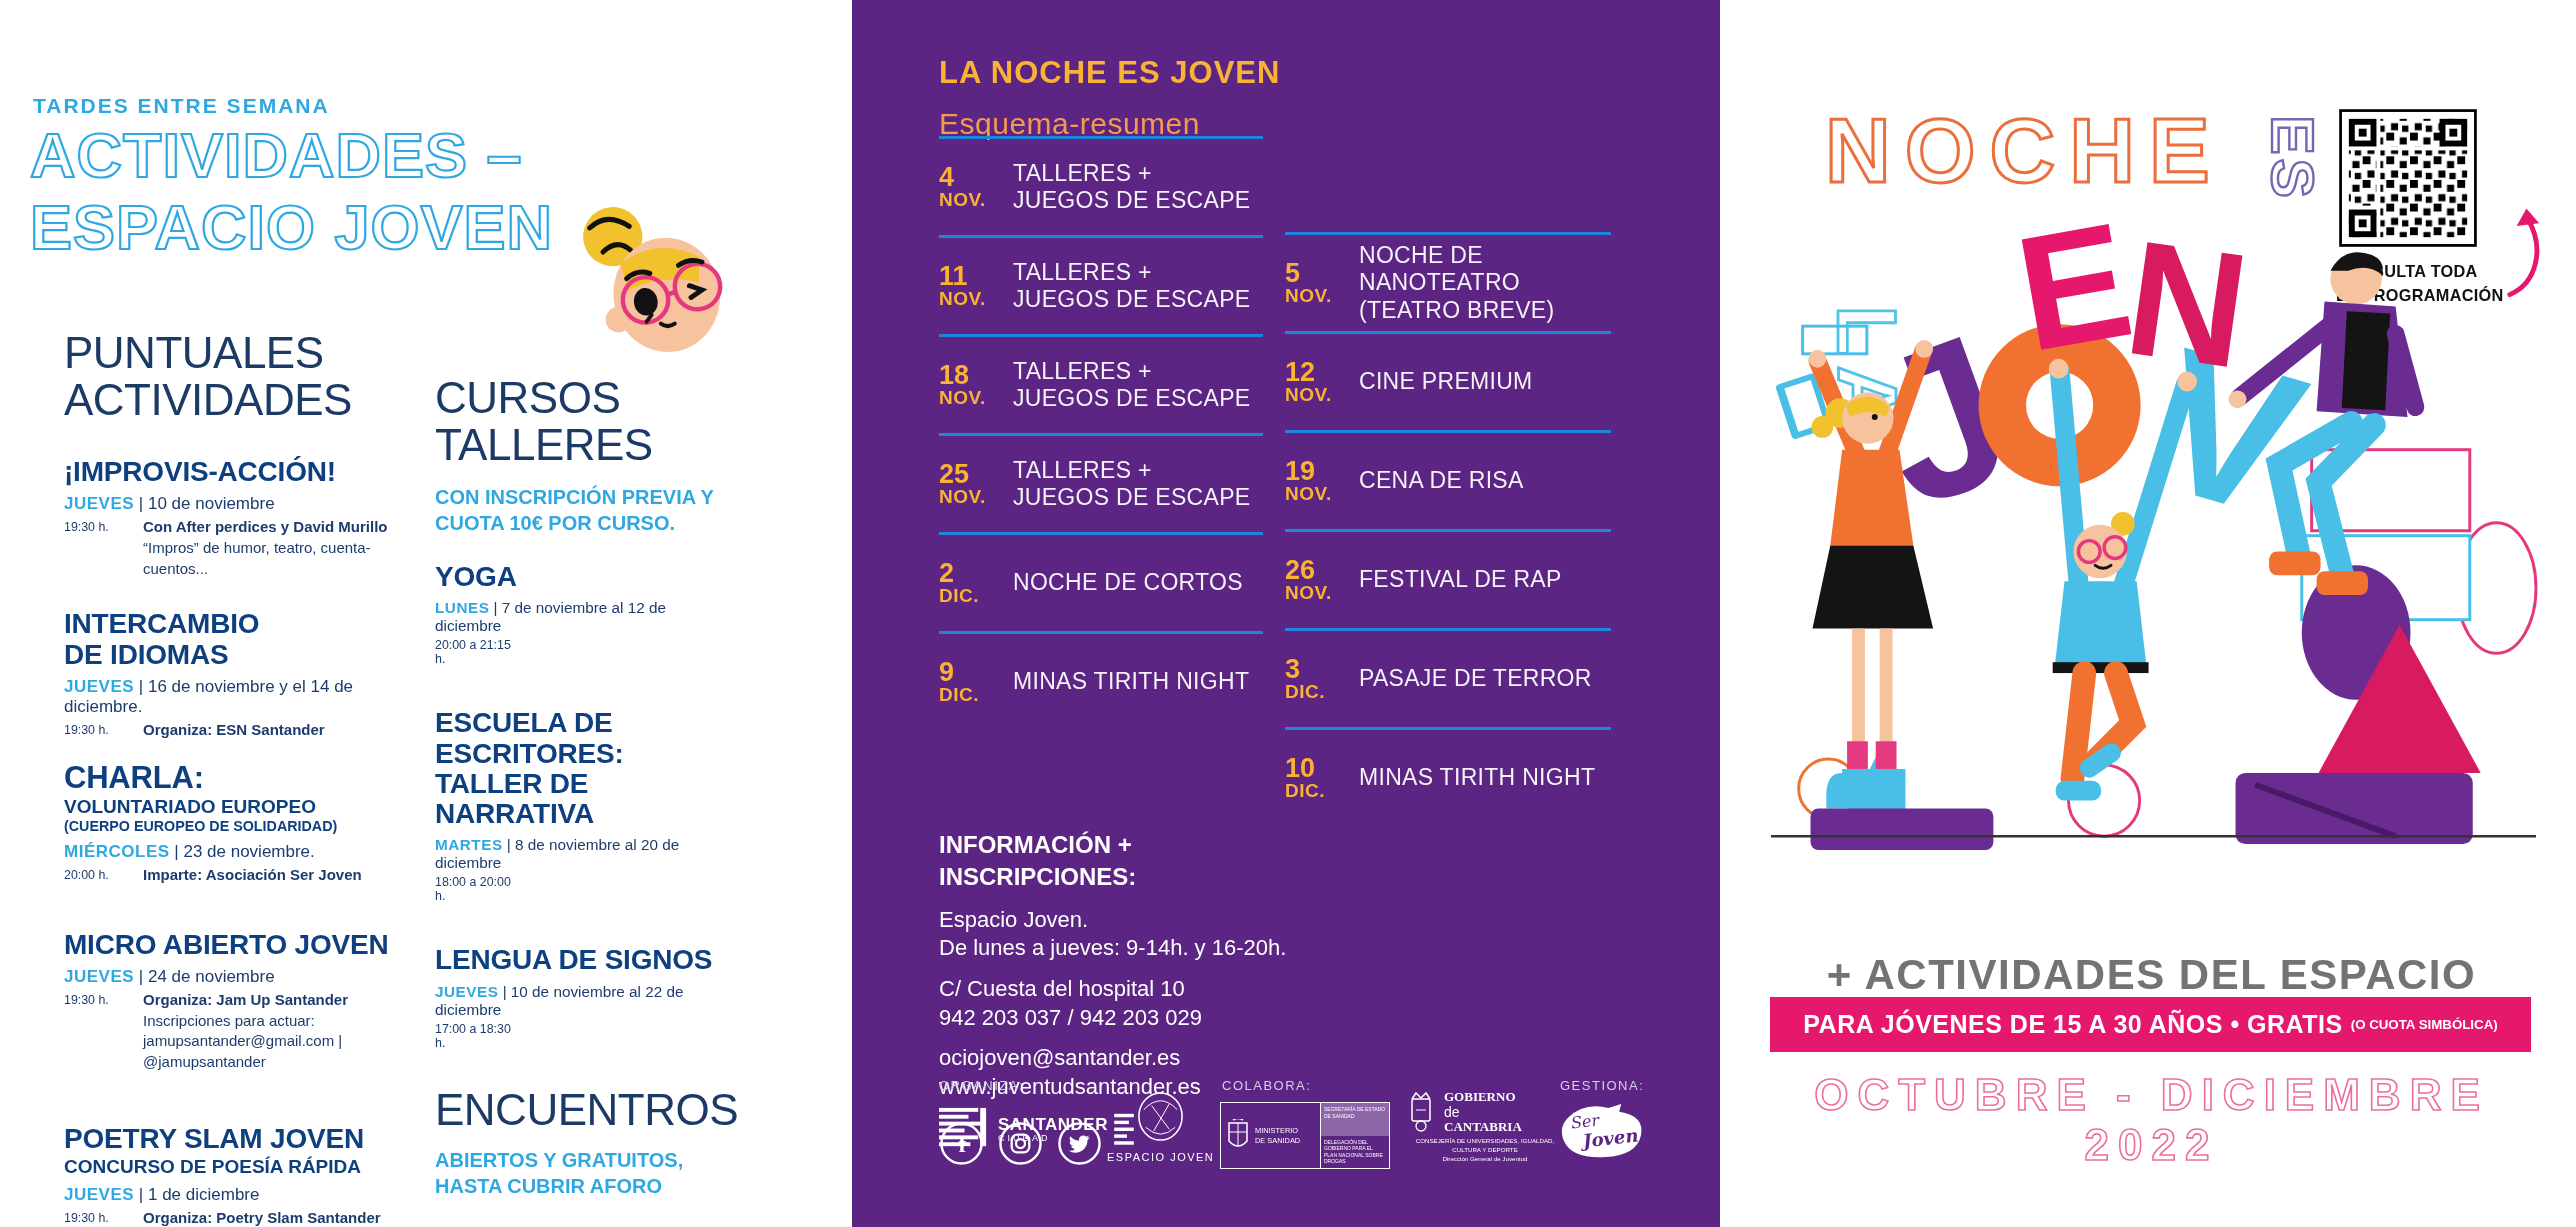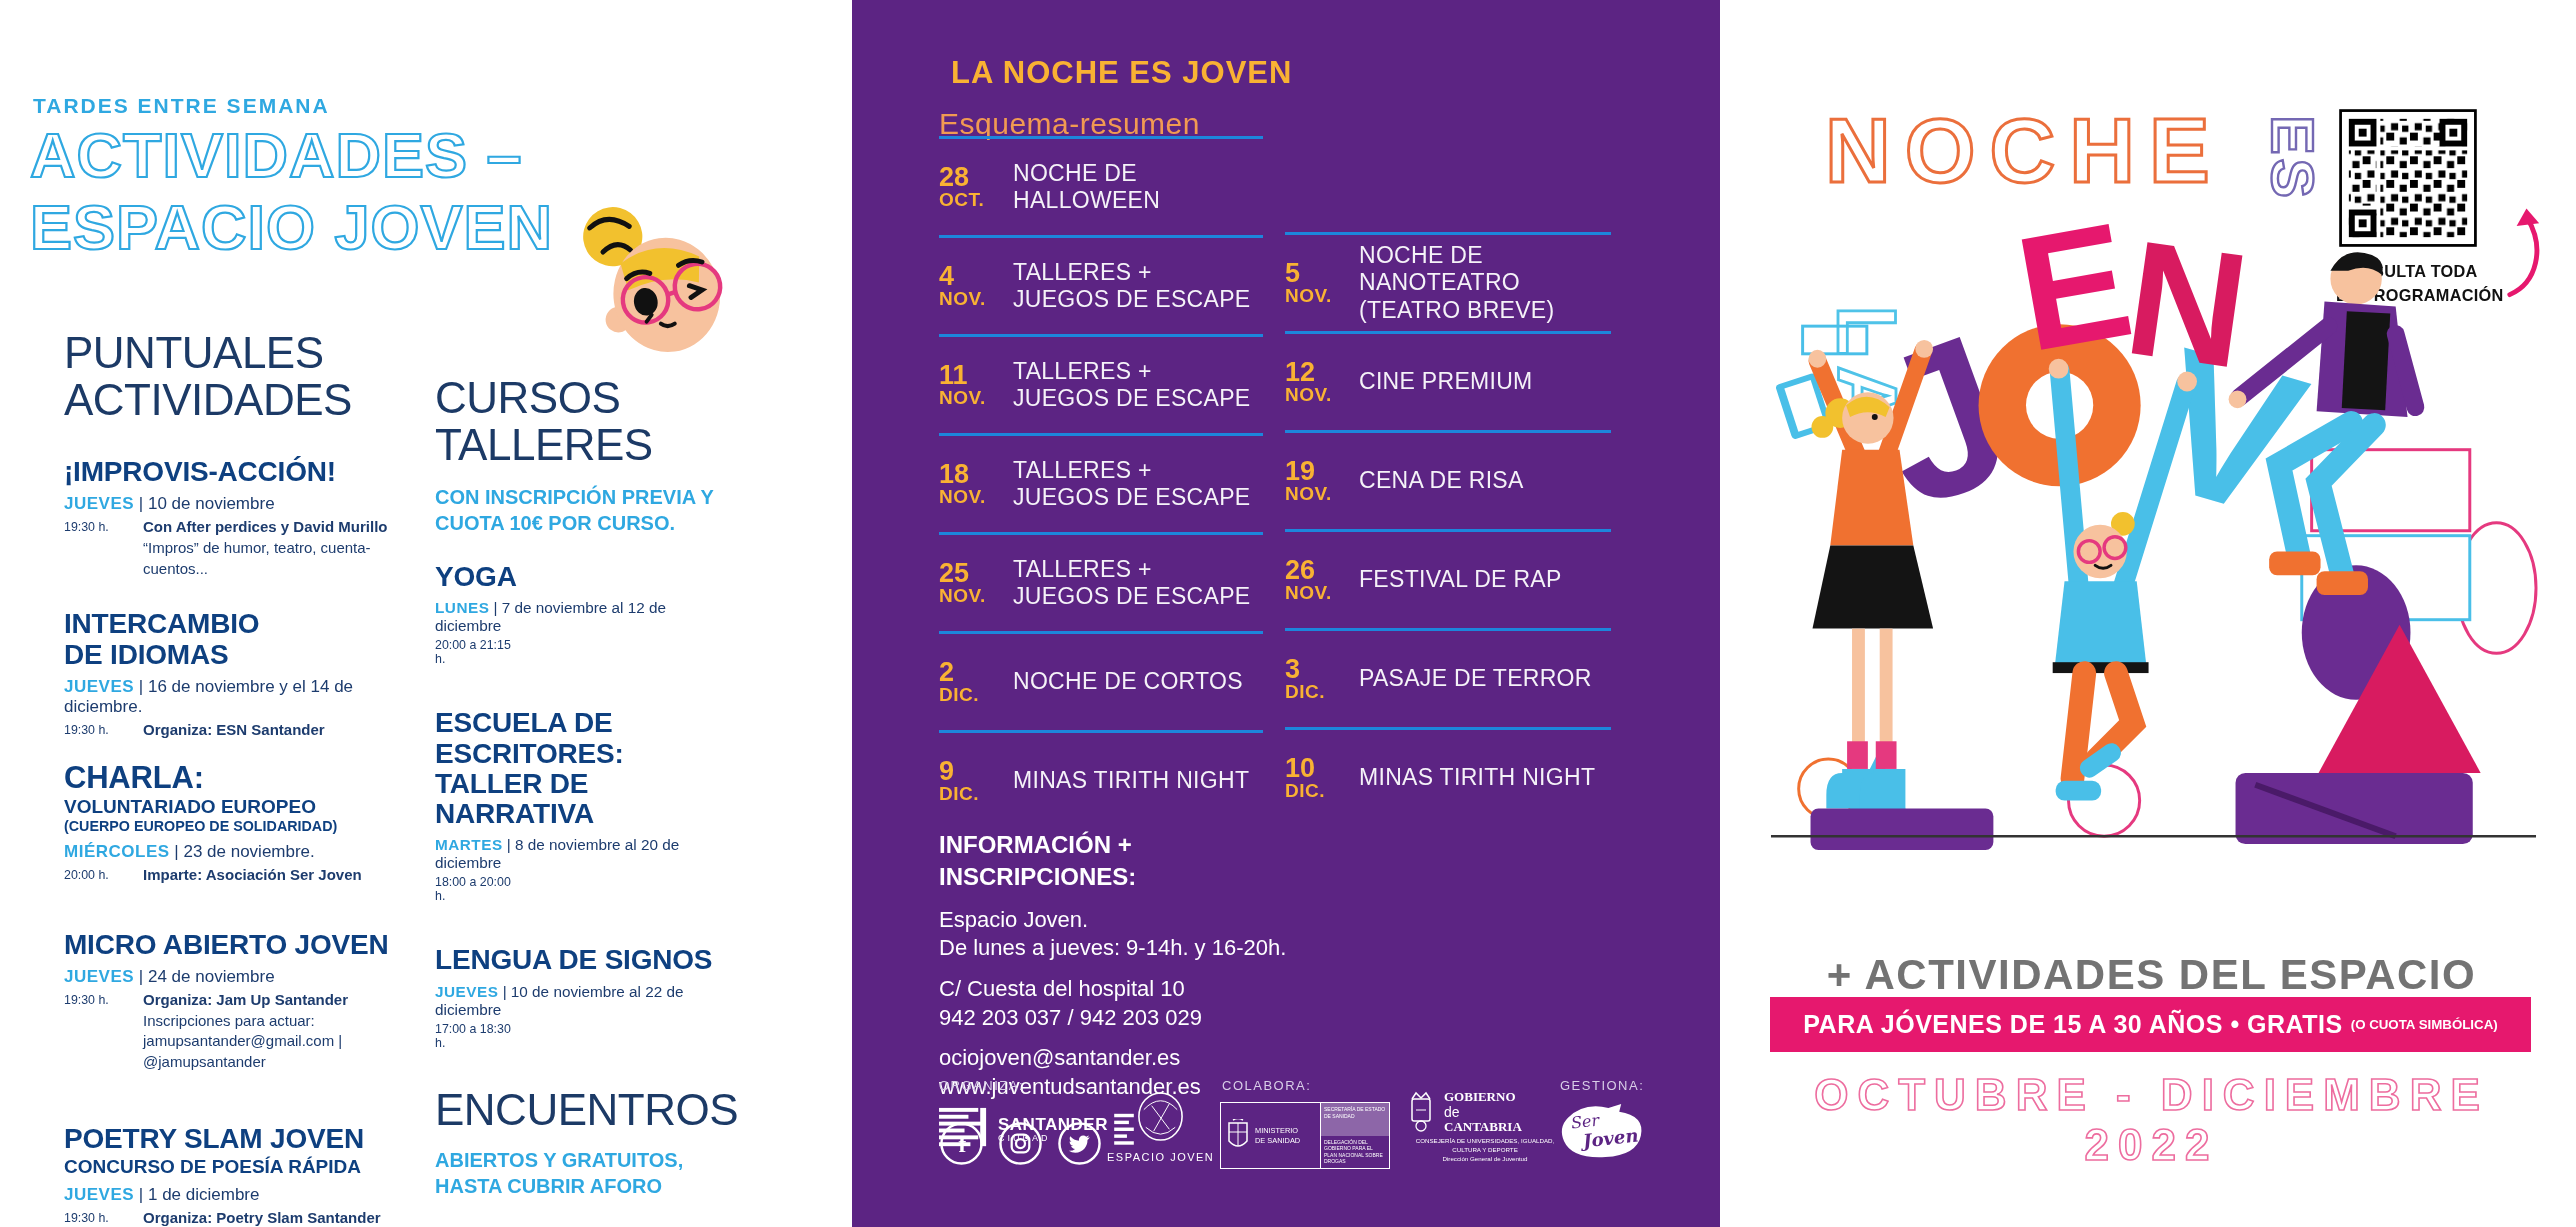--- a/index.html
+++ b/index.html
@@ -34,21 +34,21 @@
   .ev-detail{display:flex;margin-top:3px;}
   .time{font-size:12.4px;color:#1d3c6e;width:79px;flex:none;padding-top:3px;}
   .det{font-size:15px;color:#1d3c6e;line-height:1.38;}
   .b{font-weight:700;}
   .mb20{margin-bottom:20px}.mb44{margin-bottom:44px}.mb52{margin-bottom:51px}.mb42{margin-bottom:42px}
   .enc-h{margin-top:36px;}
 
   
   .mid{left:852px;top:0;width:868px;height:1227px;background:#5C2483;}
   .mid-title{left:87px;top:55px;}
-  .mt1{font-size:31px;font-weight:800;color:#F9B233;letter-spacing:1px;margin-left:12px;}
+  .mt1{font-size:31px;font-weight:800;color:#F9B233;letter-spacing:1px;}
   .mt2{font-size:30px;font-weight:400;color:#F19A52;margin-top:16px;letter-spacing:0.5px;}
   .sched{position:absolute;top:136px;}
   .sched.l{left:87px;width:324px;}
   .sched.r{left:433px;width:326px;}
   .srow{height:96px;display:flex;align-items:center;border-top:3px solid #1D86DC;}
   .srow.spacer{border-top:none;}
   .sdate{width:74px;flex:none;color:#F9B233;font-weight:800;line-height:0.95;}
   .sd{font-size:27px;}
   .sm{font-size:19px;letter-spacing:0.5px;}
   .slabel{font-size:23px;color:#F5F2F8;line-height:1.18;letter-spacing:0.3px;}
@@ -265,30 +265,20 @@
     </div>
   </section>
 
   <section class="abs mid">
     <div class="abs mid-title">
       <div class="mt1">LA NOCHE ES JOVEN</div>
       <div class="mt2">Esquema-resumen</div>
     </div>
 
     <div class="sched l">
-      <div class="srow">
-        <div class="sdate">
-            <div class="sd">28</div>
-            <div class="sm">OCT.</div>
-          </div>
-        <div class="slabel">
-            <div>NOCHE DE HALLOWEEN</div>
-            <div></div>
-          </div>
-      </div>
       <div class="srow">
         <div class="sdate">
             <div class="sd">4</div>
             <div class="sm">NOV.</div>
           </div>
         <div class="slabel">
             <div>TALLERES +</div>
             <div>JUEGOS DE ESCAPE</div>
           </div>
       </div>

